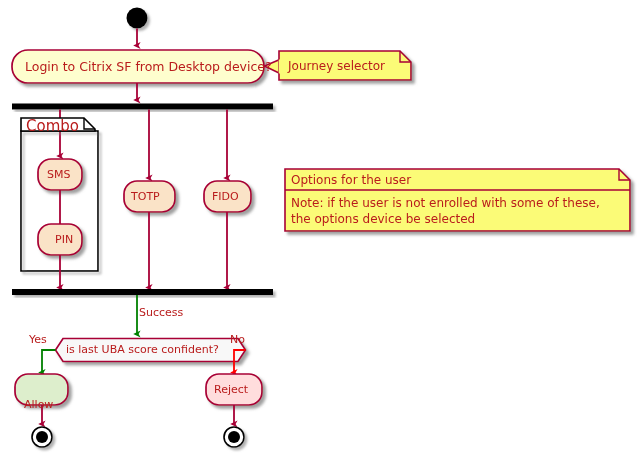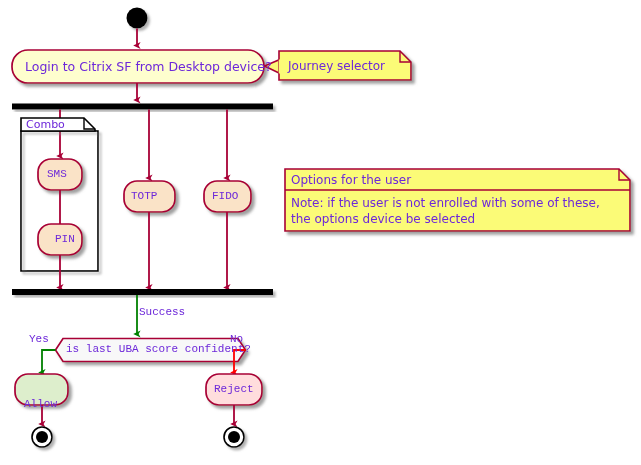--- a/index.html
+++ b/index.html
@@ -16,29 +16,29 @@
   }
   #canvas {
     position: absolute;
     left: 0; top: 0;
     width: 641px;
     height: 465px;
   }
   .lbl {
     position: absolute;
     white-space: nowrap;
-    color: #6d28d9;
+    color: #b91c1c;
     font-size: 12px;
     line-height: 1;
     font-family: "DejaVu Sans", "Liberation Sans", sans-serif;
   }
   .lbl-act { font-size: 12.5px; }
-  .lbl-small { font-size: 11px; font-family: Liberation Mono, monospace; }
+  .lbl-small { font-size: 11px; }
   .lbl-note { font-size: 12px; text-align: center; }
-  .lbl-partition { font-size: 11px; }
+  .lbl-partition { font-size: 15px; }
   svg { display: block; }
 </style>
 </head>
 <body>
 
 <svg id="canvas" viewBox="0 0 641 465" width="641" height="465" xmlns="http://www.w3.org/2000/svg">
 
   <defs>
     <filter id="shadow" x="-20%" y="-20%" width="160%" height="160%">
       <feDropShadow dx="3" dy="3" stdDeviation="1.6" flood-color="#808080" flood-opacity="0.75"></feDropShadow>

